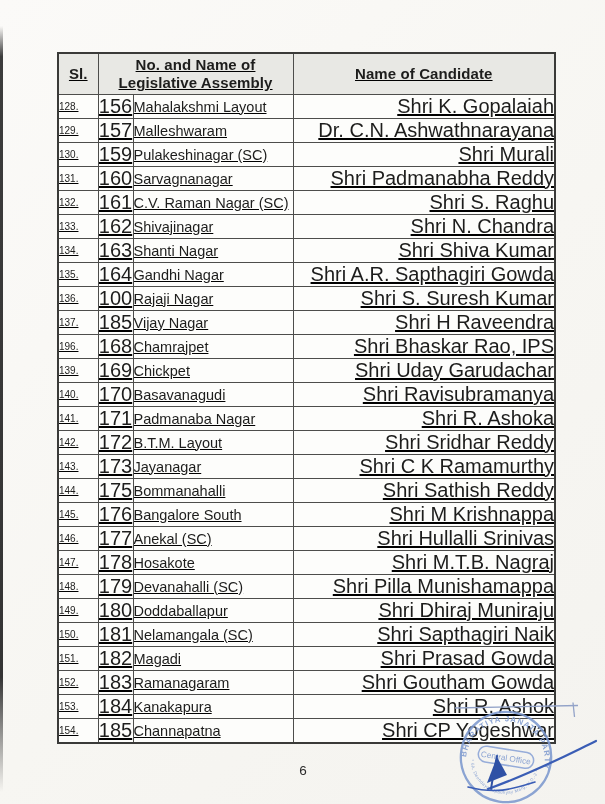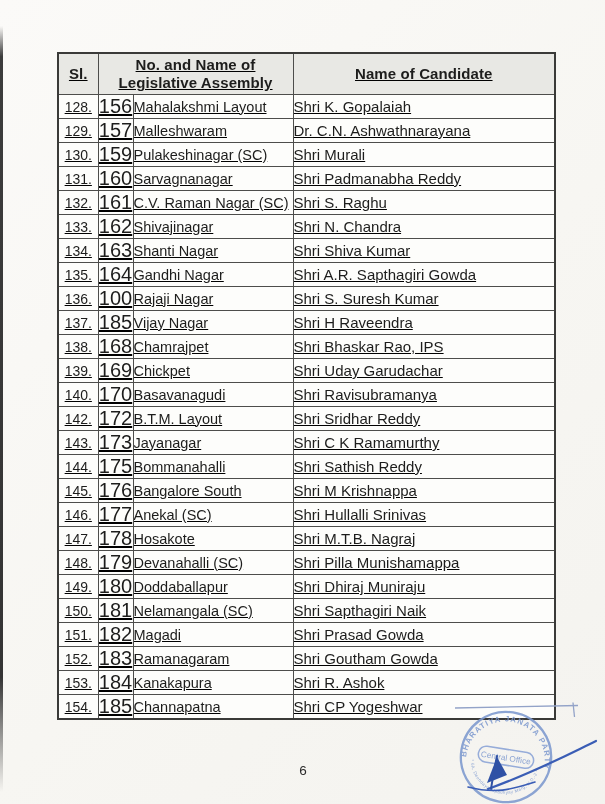--- a/index.html
+++ b/index.html
@@ -33,24 +33,24 @@
   }
   table.roster{border:2px solid #3a3a38;text-decoration:underline;}
   thead th{
     background:#e8e8e4;
     font-size:15px;font-weight:bold;line-height:1.2;
     height:40px;vertical-align:middle;text-align:center;
     letter-spacing:.1px;
   }
   tbody tr{height:23.4px;}
   tbody td{font-size:14.5px;vertical-align:middle;background:#fdfdfb;}
-  td.sl{text-align:center;font-size:14px;}
+  td.sl{font-size:10px;}
   td.no{text-align:center;font-size:20px;}
   td.asm{text-align:left;padding-left:9px;}
-  td.cand{text-align:left;padding-left:12px;font-size:15px;}
+  td.cand{text-align:right;padding-left:12px;font-size:20px;}
   .page-number{
     position:absolute;left:290px;top:763px;width:26px;
     text-align:center;font-size:13.5px;color:#2a2a2a;
   }
   .stamp{
     position:absolute;left:458px;top:709px;width:96px;height:96px;
     transform:rotate(9deg);opacity:.88;
   }
   .signature{
     position:absolute;left:440px;top:690px;width:165px;height:114px;
@@ -136,36 +136,42 @@
       <td class="asm">Rajaji Nagar</td>
       <td class="cand">Shri S. Suresh Kumar</td>
     </tr>
         <tr>
       <td class="sl">137.</td>
       <td class="no">185</td>
       <td class="asm">Vijay Nagar</td>
       <td class="cand">Shri H Raveendra</td>
     </tr>
         <tr>
-      <td class="sl">138.</td>
+      <td class="sl">196.</td>
       <td class="no">168</td>
       <td class="asm">Chamrajpet</td>
       <td class="cand">Shri Bhaskar Rao, IPS</td>
     </tr>
         <tr>
       <td class="sl">139.</td>
       <td class="no">169</td>
       <td class="asm">Chickpet</td>
       <td class="cand">Shri Uday Garudachar</td>
     </tr>
         <tr>
       <td class="sl">140.</td>
       <td class="no">170</td>
       <td class="asm">Basavanagudi</td>
       <td class="cand">Shri Ravisubramanya</td>
+    </tr>
+        <tr>
+      <td class="sl">141.</td>
+      <td class="no">171</td>
+      <td class="asm">Padmanaba Nagar</td>
+      <td class="cand">Shri R. Ashoka</td>
     </tr>
         <tr>
       <td class="sl">142.</td>
       <td class="no">172</td>
       <td class="asm">B.T.M. Layout</td>
       <td class="cand">Shri Sridhar Reddy</td>
     </tr>
         <tr>
       <td class="sl">143.</td>
       <td class="no">173</td>

